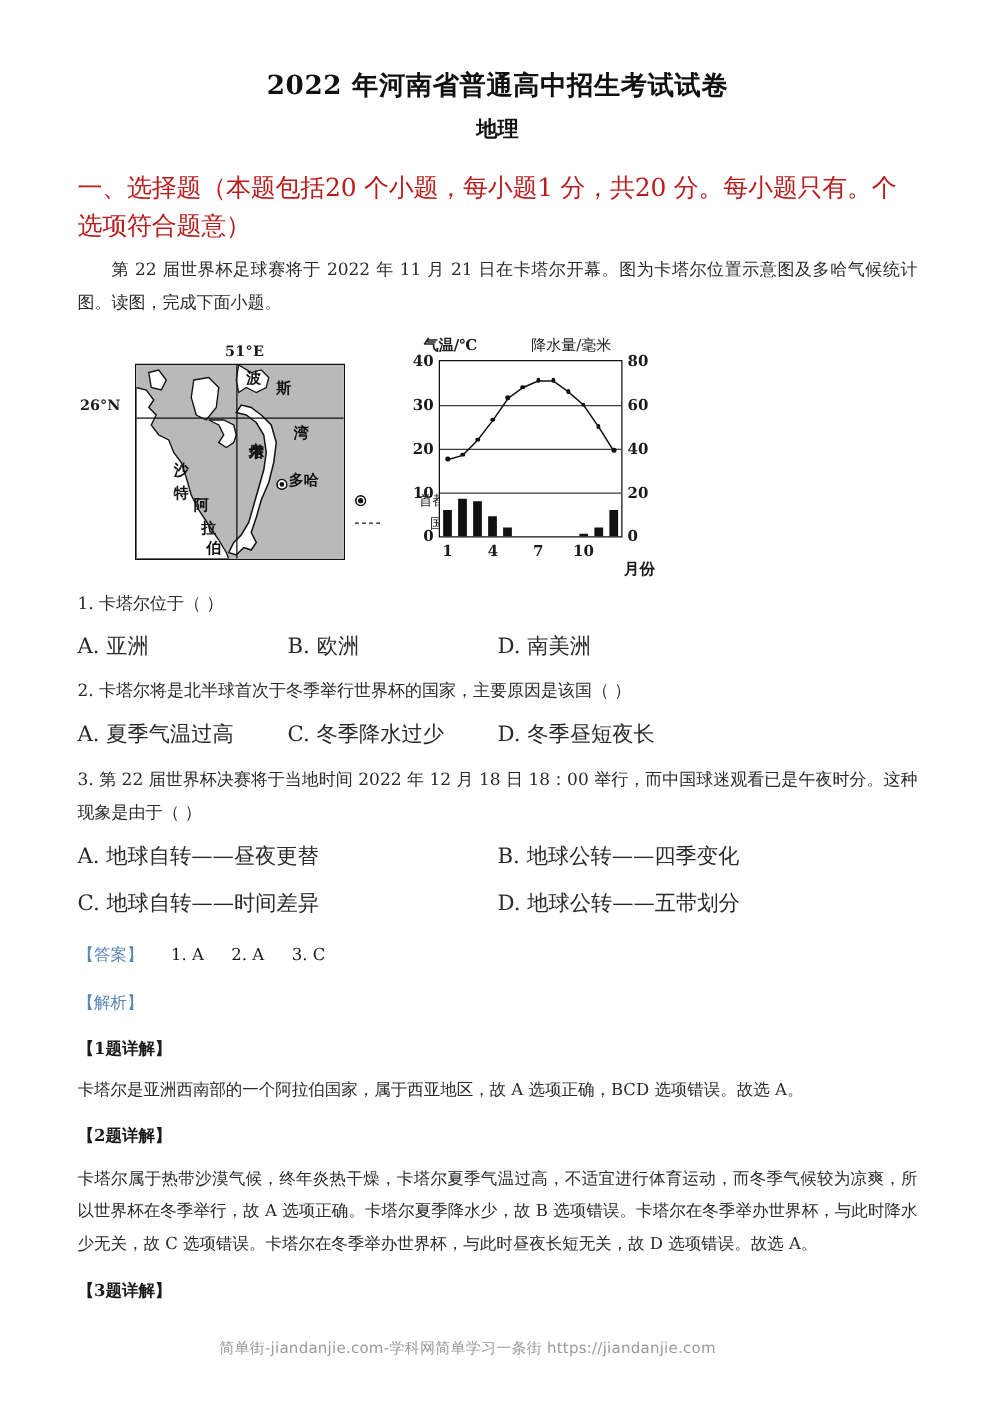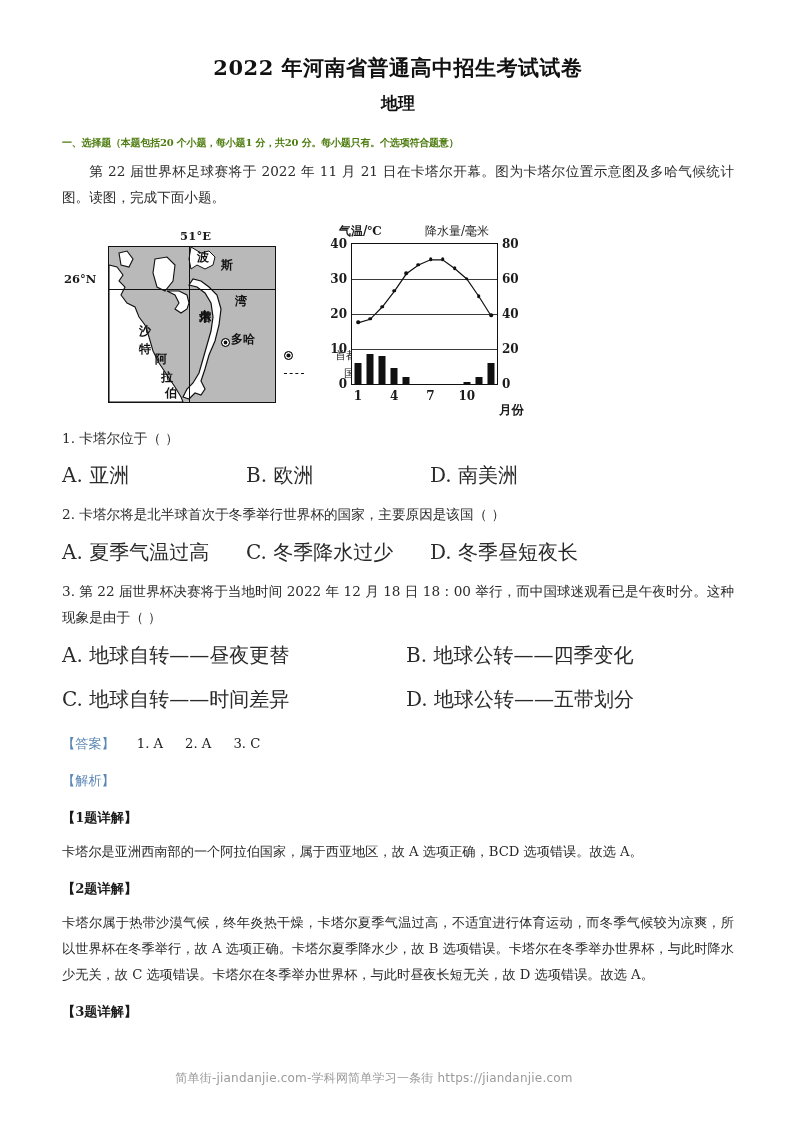--- a/index.html
+++ b/index.html
@@ -42,26 +42,26 @@
   .doc-subtitle {
     text-align: center;
     font-size: 17px;
     font-weight: bold;
     margin: 8px 0 0 0;
     color: #111;
   }
 
   
   .section-heading {
-    font-size: 10px;
-    font-weight: bold;
+    font-size: 20px;
+    font-weight: normal;
     margin: 20px 0 0 0;
     line-height: 1.5;
     letter-spacing: -0.2px;
-    color: #4d7c0f;
+    color: #b91c1c;
   }
 
   
   .para {
     font-size: 13.6px;
     line-height: 1.95;
     margin: 8px 0 0 0;
     text-align: justify;
     color: #2a2a2a;
   }
@@ -69,25 +69,24 @@
     text-indent: 2em;
   }
   .q-line {
     font-size: 13.6px;
     line-height: 1.95;
     margin: 6px 0 0 0;
     color: #2a2a2a;
   }
   .opt-row {
     display: flex;
-    font-size: 20px;
+    font-size: 17px;
     line-height: 1.95;
     margin: 5px 0 0 0;
     color: #2a2a2a;
-    gap: 16px;
   }
   .opt-row.cols4 > div { width: 25%; }
   .opt-row.cols2 > div { width: 50%; }
 
   
   .ans-line {
     font-size: 13.2px;
     line-height: 1.95;
     margin: 12px 0 0 0;
   }

